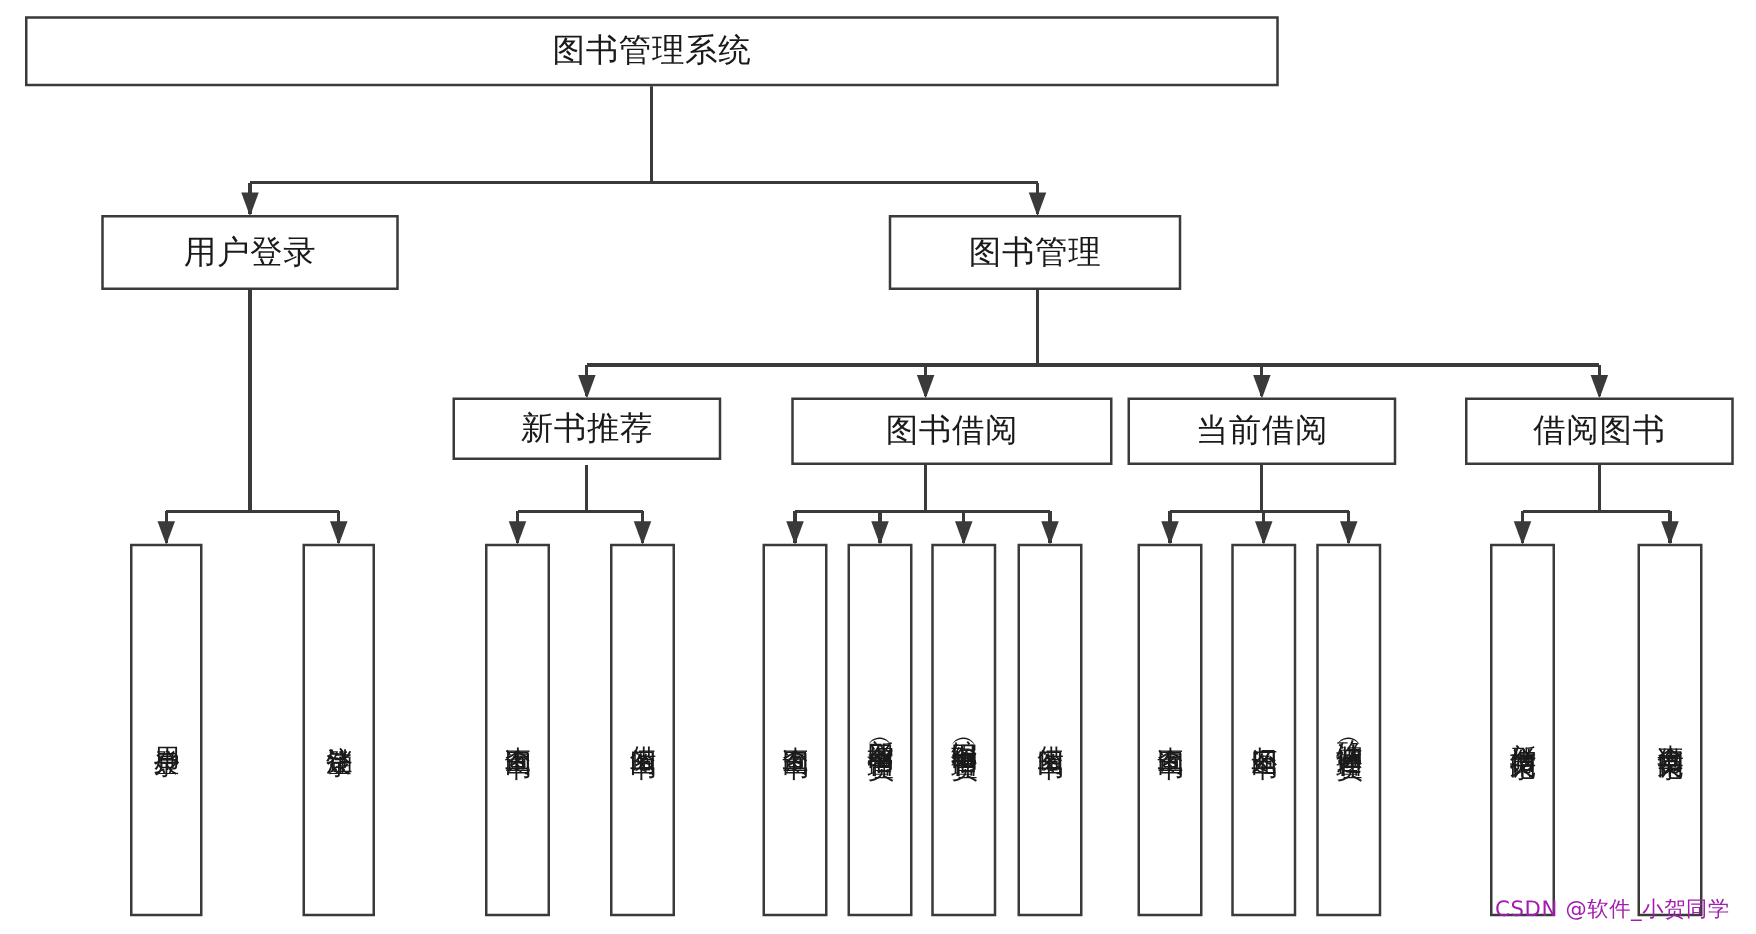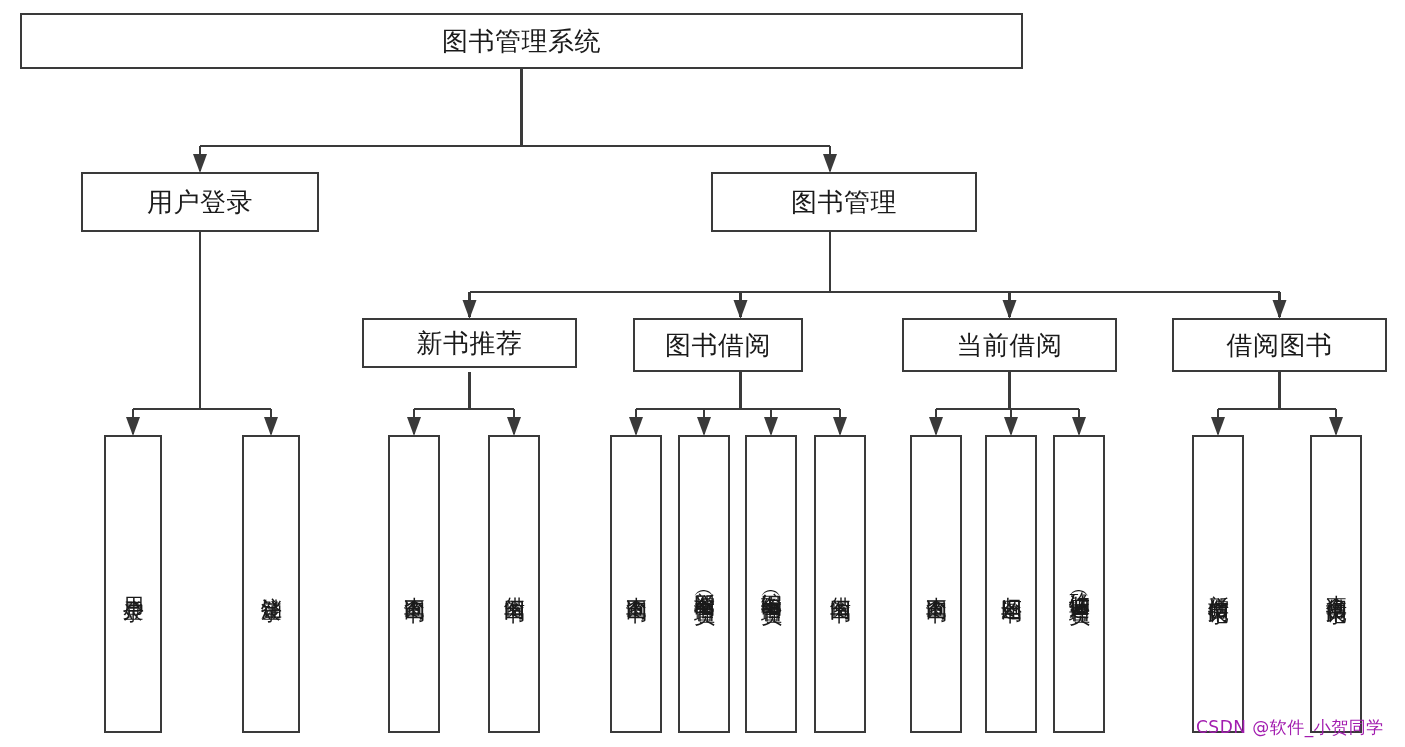--- a/index.html
+++ b/index.html
@@ -119,27 +119,27 @@
       <line x1="1336" y1="409" x2="1336" y2="434" stroke="#3a3a3a" stroke-width="2.5" shape-rendering="crispEdges"></line>
       <polygon points="1329,417 1343,417 1336,436" fill="#3a3a3a"></polygon>
     </svg>
   <div id="nodes">
       <div class="node horiz" style="left: 20px; top: 13px; width: 1003px; height: 56px;">
         <span>图书管理系统</span>
       </div>
       <div class="node horiz" style="left: 81px; top: 172px; width: 238px; height: 60px;">
         <span>用户登录</span>
       </div>
-      <div class="node horiz" style="left: 711px; top: 172px; width: 266px; height: 60px;">
+      <div class="node horiz" style="left: 711px; top: 172px; width: 234px; height: 60px;">
         <span>图书管理</span>
       </div>
       <div class="node horiz" style="left: 362px; top: 318px; width: 215px; height: 50px;">
         <span>新书推荐</span>
       </div>
-      <div class="node horiz" style="left: 633px; top: 318px; width: 170px; height: 54px;">
+      <div class="node horiz" style="left: 633px; top: 318px; width: 257px; height: 54px;">
         <span>图书借阅</span>
       </div>
       <div class="node horiz" style="left: 902px; top: 318px; width: 215px; height: 54px;">
         <span>当前借阅</span>
       </div>
       <div class="node horiz" style="left: 1172px; top: 318px; width: 215px; height: 54px;">
         <span>借阅图书</span>
       </div>
       <div class="node vert" style="left: 104px; top: 435px; width: 58px; height: 298px;">
         <span>用户登录</span>

